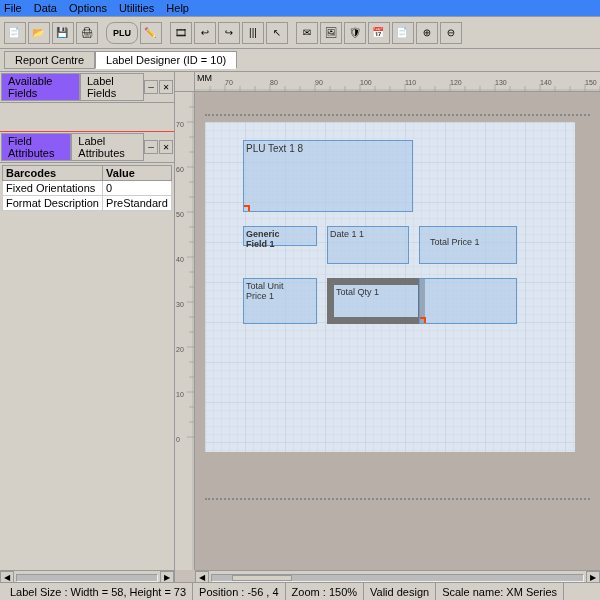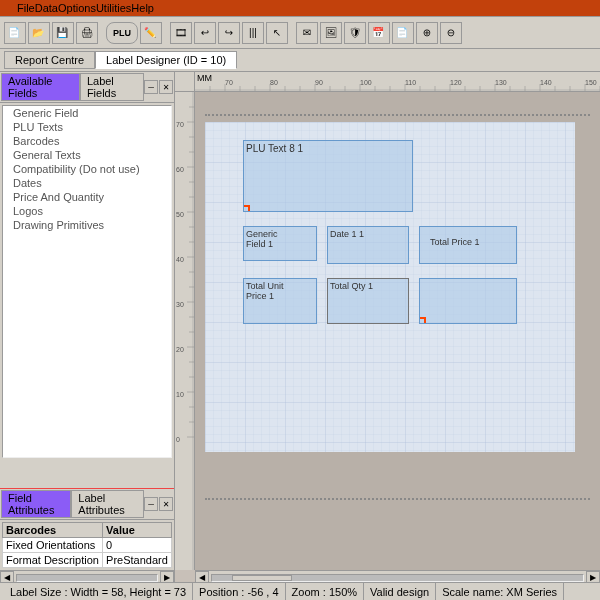--- a/index.html
+++ b/index.html
@@ -1,19 +1,19 @@
 <!DOCTYPE html>
 <html><head>
   <meta charset="utf-8">
   <style>
     * { box-sizing: border-box; margin: 0; padding: 0; }
     body { font-family: 'Segoe UI', Tahoma, Geneva, Verdana, sans-serif; font-size: 11px; background: #d4d0c8; width: 600px; height: 600px; overflow: hidden; }
 
     
-    .menubar { background: #c2410c; border-bottom: 1px solid #999; padding: 2px 17px; display: flex; }
+    .menubar { background: #3b82f6; border-bottom: 1px solid #999; padding: 2px 4px; display: flex; gap: 12px; }
     .menubar span { cursor: pointer; font-size: 11px; }
 
     
     .toolbar { background: #d4d0c8; border-bottom: 1px solid #999; padding: 2px 4px; display: flex; align-items: center; gap: 2px; height: 32px; flex-wrap: wrap; }
     .toolbar-btn { width: 22px; height: 22px; background: #d4d0c8; border: 1px solid #999; display: flex; align-items: center; justify-content: center; cursor: pointer; font-size: 10px; }
     .toolbar-separator { width: 4px; height: 22px; }
 
     
     .tabbar { background: #d4d0c8; border-bottom: 1px solid #999; padding: 2px 4px; display: flex; gap: 0; }
     .tab { padding: 2px 10px; border: 1px solid #999; background: #d4d0c8; cursor: pointer; font-size: 11px; }
@@ -98,31 +98,20 @@
       <div class="panel-tabs">
         <div class="panel-tab active">Available Fields</div>
         <div class="panel-tab">Label Fields</div>
       </div>
       <div class="panel-controls">
         <div class="panel-btn">─</div>
         <div class="panel-btn">✕</div>
       </div>
     </div>
 
-    <div class="field-list" style="height: 180px;">
-      <div class="field-group indent">Generic Field</div>
-      <div class="field-group indent">PLU Texts</div>
-      <div class="field-group indent">Barcodes</div>
-      <div class="field-group indent">General Texts</div>
-      <div class="field-group indent">Compatibility (Do not use)</div>
-      <div class="field-group indent">Dates</div>
-      <div class="field-group indent">Price And Quantity</div>
-      <div class="field-group indent">Logos</div>
-      <div class="field-group indent">Drawing Primitives</div>
-    </div>
 
     <div class="attr-panel">
       <div class="attr-panel-header">
         <div class="panel-tabs">
           <div class="panel-tab active">Field Attributes</div>
           <div class="panel-tab">Label Attributes</div>
         </div>
         <div class="panel-controls">
           <div class="panel-btn">─</div>
           <div class="panel-btn">✕</div>
@@ -257,41 +246,41 @@
             </pattern>
             <pattern id="grid" width="40" height="40" patternUnits="userSpaceOnUse">
               <rect width="40" height="40" fill="url(#smallgrid)"></rect>
               <path d="M 40 0 L 0 0 0 40" fill="none" stroke="#7090c0" stroke-width="0.6"></path>
             </pattern>
           </defs>
           <rect width="370" height="330" fill="url(#grid)"></rect>
         </svg>
 
         <div style="position: absolute; top: 18px; left: 38px; width: 170px; height: 72px; background: rgba(173, 202, 232, 0.6); border: 1px solid #6699cc;">
-          <span style="font-size: 10px; color: #333; padding: 2px; display: block;">PLU Text 8 1</span>
+          <span style="font-size: 10px; color: #333; padding: 2px; display: block;">PLU Text 1 8</span>
           <div style="position: absolute; bottom: 0; left: 0; width: 6px; height: 6px; border-right: 2px solid #ff4400; border-top: 2px solid #ff4400;"></div>
         </div>
 
-        <div style="position: absolute; top: 104px; left: 38px; width: 74px; height: 35px; background: rgba(173, 202, 232, 0.6); border: 1px solid #6699cc;">
+        <div style="position: absolute; top: 104px; left: 38px; width: 74px; height: 20px; background: rgba(173, 202, 232, 0.6); border: 1px solid #6699cc; font-weight: bold;">
           <span style="font-size: 9px; color: #333; padding: 2px; display: block;">Generic<br>Field 1</span>
         </div>
 
         <div style="position: absolute; top: 104px; left: 122px; width: 82px; height: 38px; background: rgba(173, 202, 232, 0.6); border: 1px solid #6699cc;">
           <span style="font-size: 9px; color: #333; padding: 2px; display: block;">Date 1 1</span>
         </div>
 
         <div style="position: absolute; top: 104px; left: 214px; width: 98px; height: 38px; background: rgba(173, 202, 232, 0.6); border: 1px solid #6699cc;">
           <span style="font-size: 9px; color: #333; padding: 10px; display: block;">Total Price 1</span>
         </div>
 
         <div style="position: absolute; top: 156px; left: 38px; width: 74px; height: 46px; background: rgba(173, 202, 232, 0.6); border: 1px solid #6699cc;">
           <span style="font-size: 9px; color: #333; padding: 2px; display: block;">Total Unit<br>Price 1</span>
         </div>
 
-        <div style="position: absolute; top: 156px; left: 122px; width: 82px; height: 46px; background: rgba(173, 202, 232, 0.6); border: 1px solid #737373;">
+        <div style="position: absolute; top: 156px; left: 122px; width: 98px; height: 46px; background: rgba(173, 202, 232, 0.6); border: 7px solid #737373;">
           <span style="font-size: 9px; color: #333; padding: 2px; display: block;">Total Qty 1</span>
         </div>
 
         <div style="position: absolute; top: 156px; left: 214px; width: 98px; height: 46px; background: rgba(173, 202, 232, 0.6); border: 1px solid #6699cc;">
           <div style="position: absolute; bottom: 0; left: 0; width: 6px; height: 6px; border-right: 2px solid #ff4400; border-top: 2px solid #ff4400;"></div>
         </div>
       </div>
     </div>
 
     <div style="position: absolute; bottom: 0; left: 20px; right: 0; height: 14px; background: #d4d0c8; border-top: 1px solid #999; display: flex; align-items: center;">

